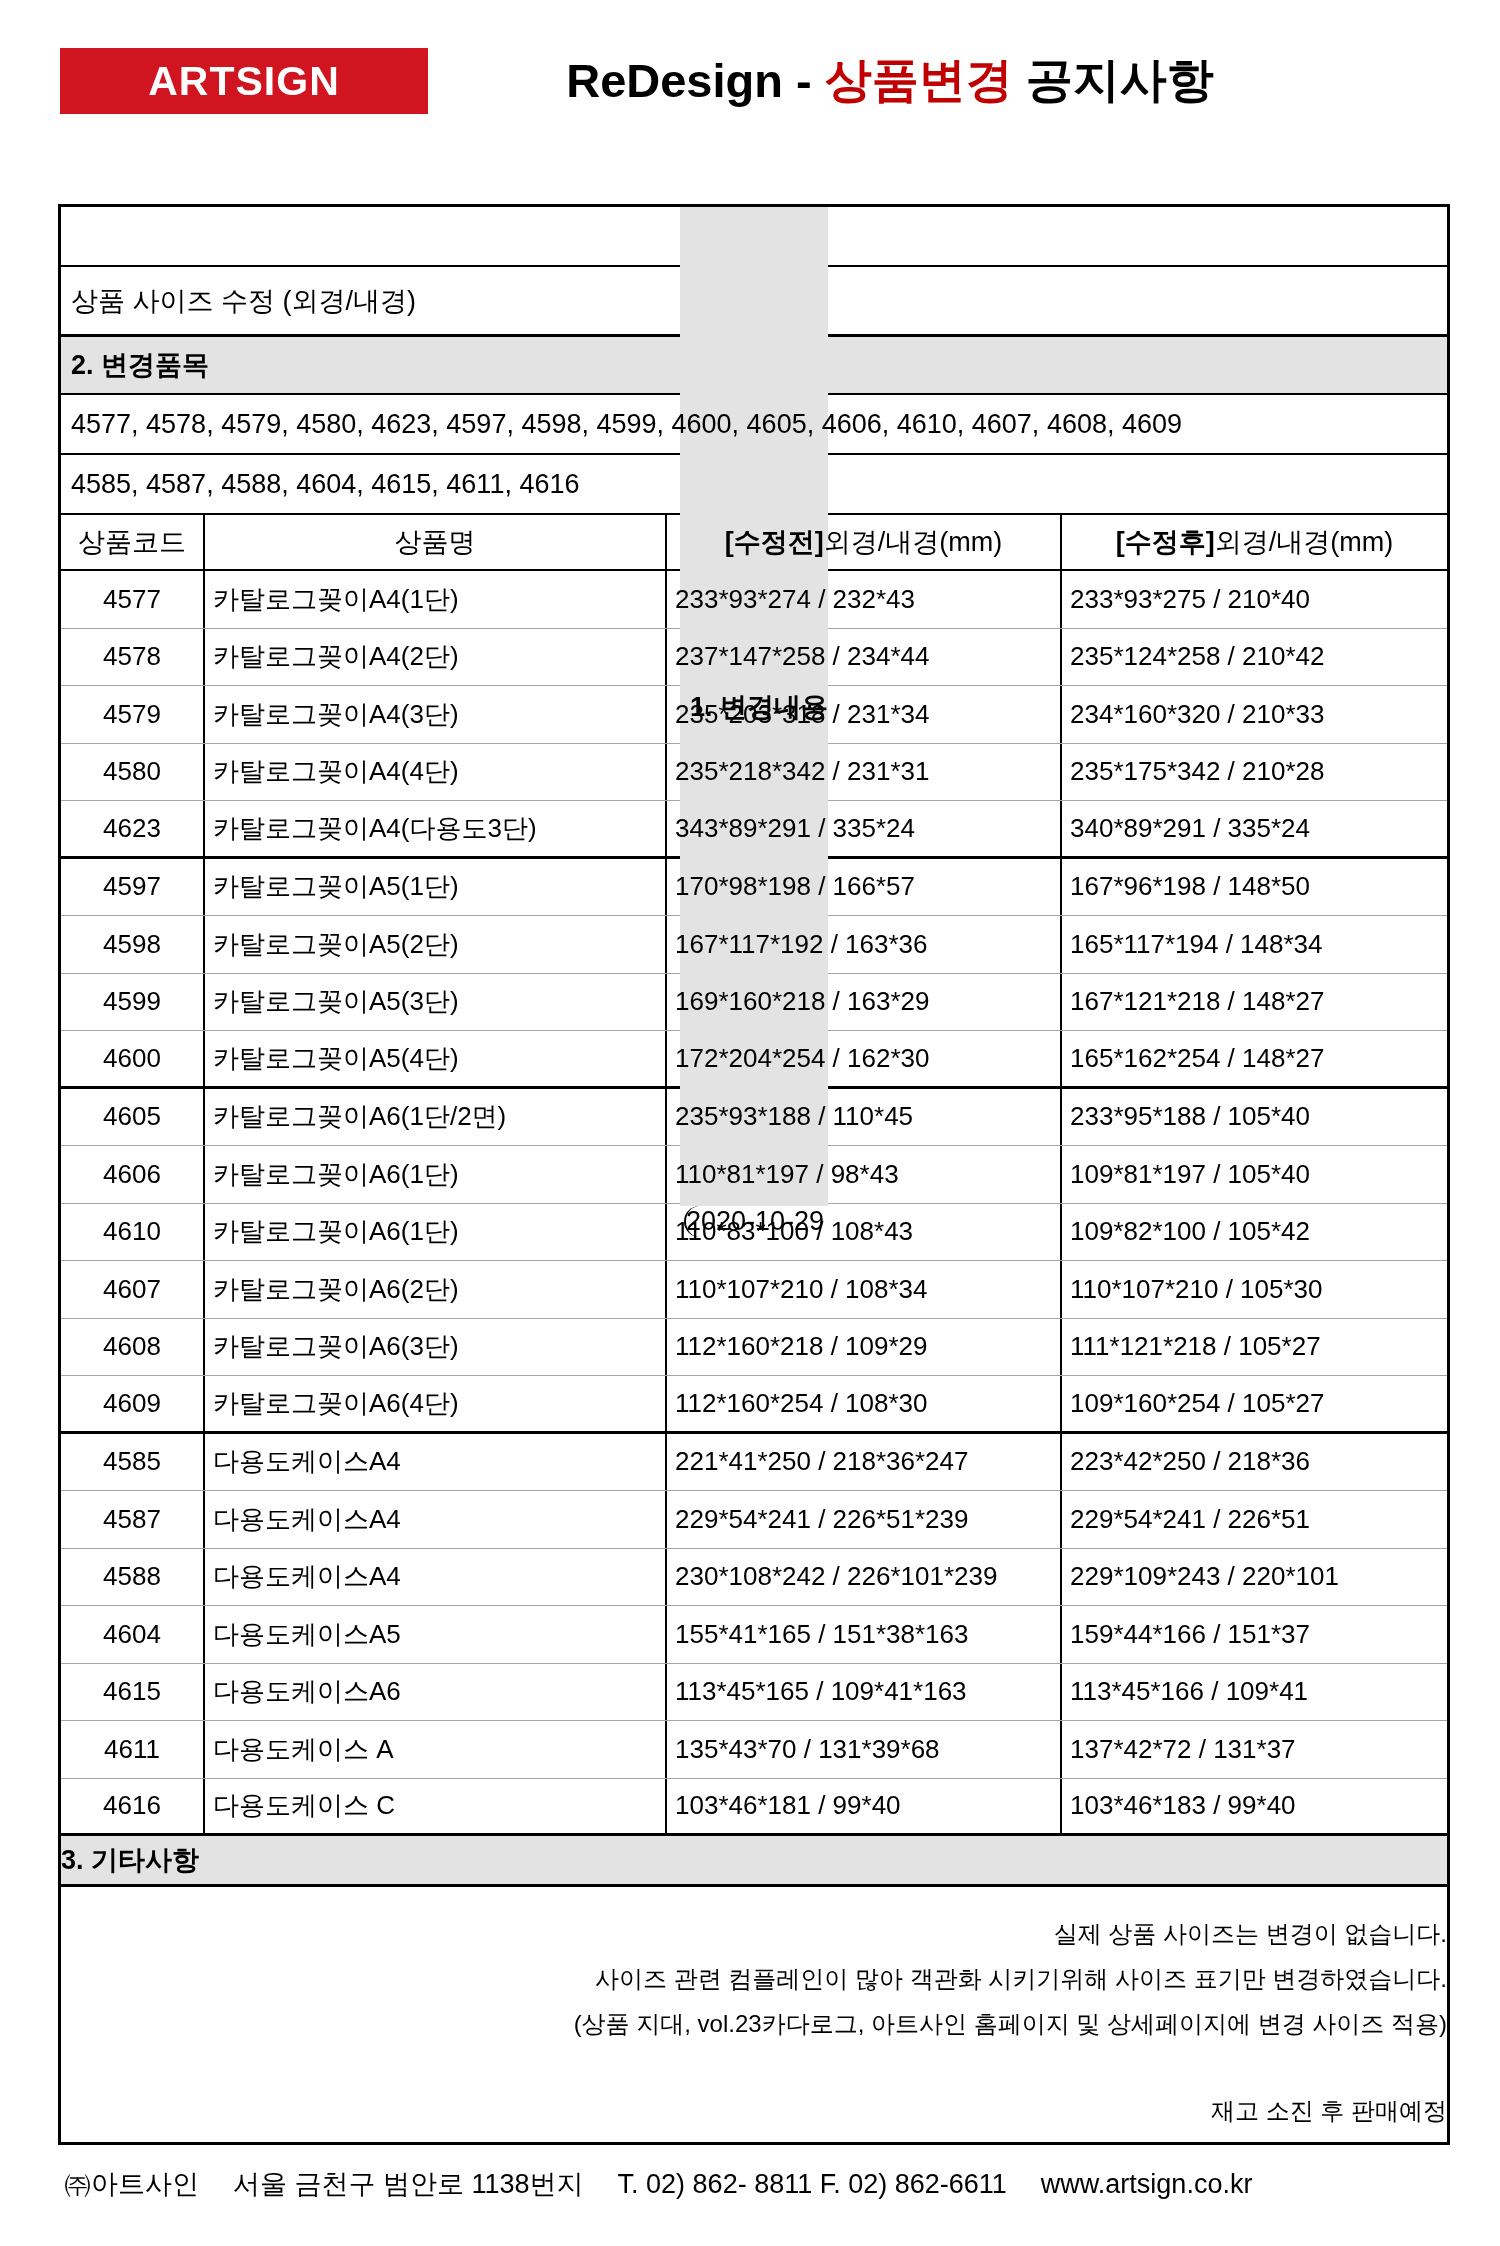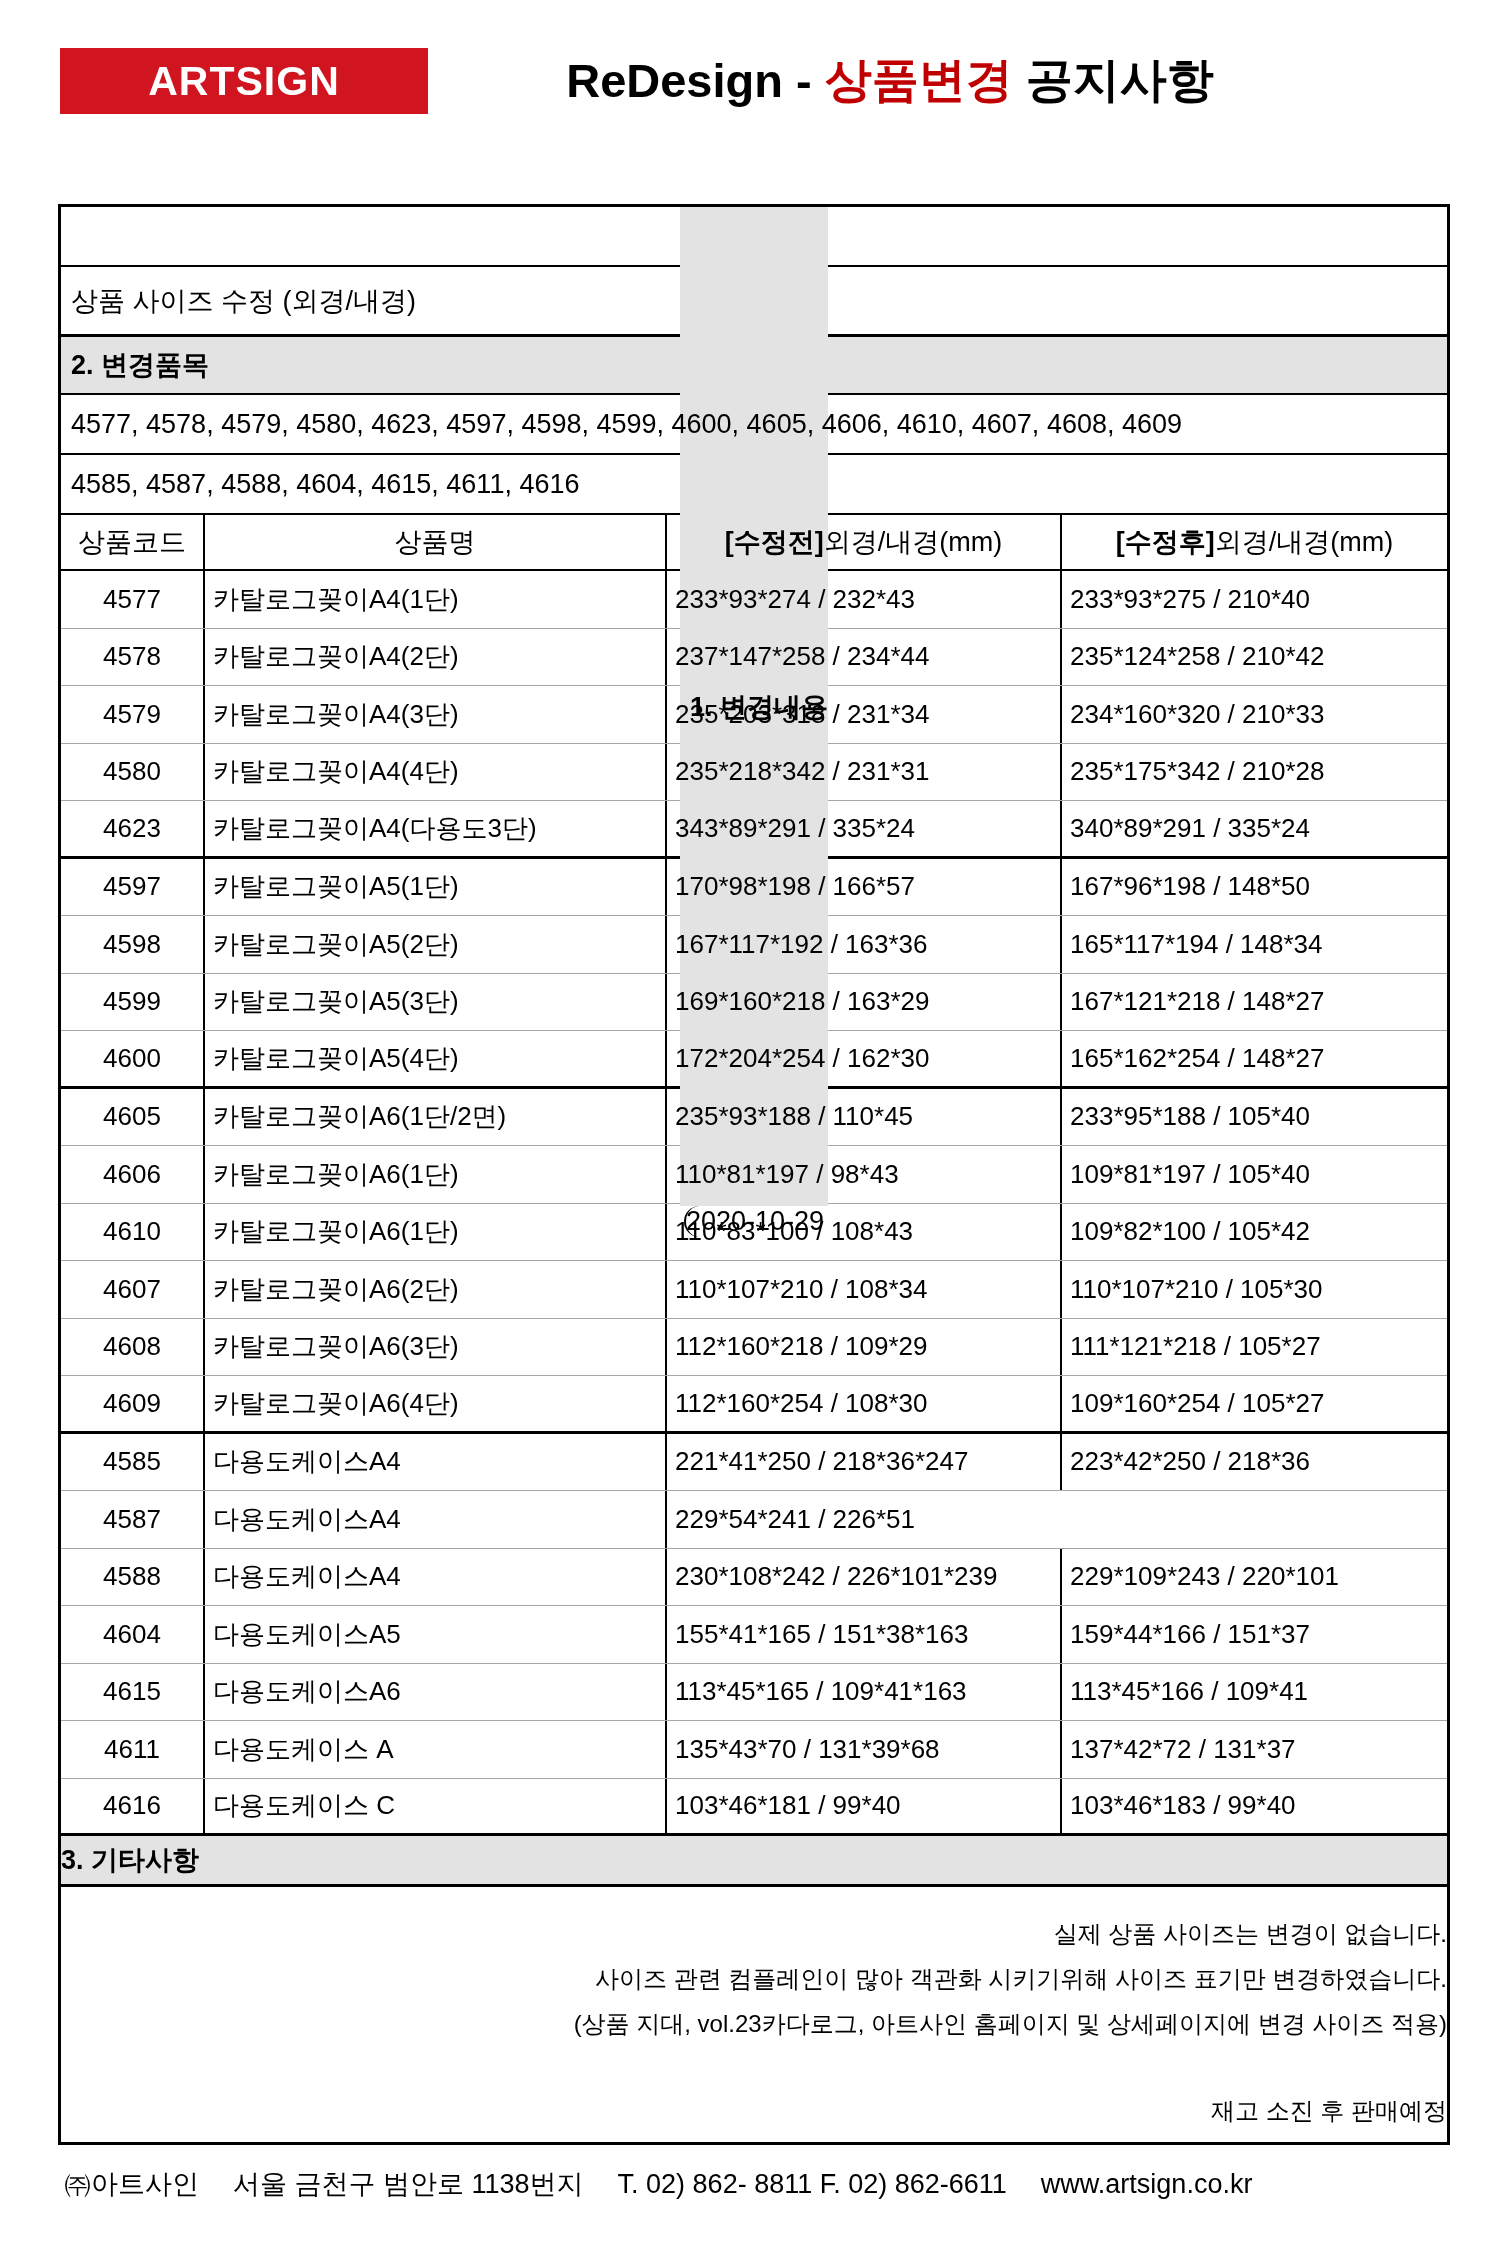--- a/index.html
+++ b/index.html
@@ -202,20 +202,21 @@
         </div>
         <div class="trow">
           <div class="tc code">4585</div>
           <div class="tc name">다용도케이스A4</div>
           <div class="tc dim">221*41*250 / 218*36*247</div>
           <div class="tc dim">223*42*250 / 218*36</div>
         </div>
         <div class="trow">
           <div class="tc code">4587</div>
           <div class="tc name">다용도케이스A4</div>
+          <div class="tc dim">229*54*241 / 226*51*239</div>
           <div class="tc dim">229*54*241 / 226*51</div>
         </div>
         <div class="trow">
           <div class="tc code">4588</div>
           <div class="tc name">다용도케이스A4</div>
           <div class="tc dim">230*108*242 / 226*101*239</div>
           <div class="tc dim">229*109*243 / 220*101</div>
         </div>
         <div class="trow">
           <div class="tc code">4604</div>

